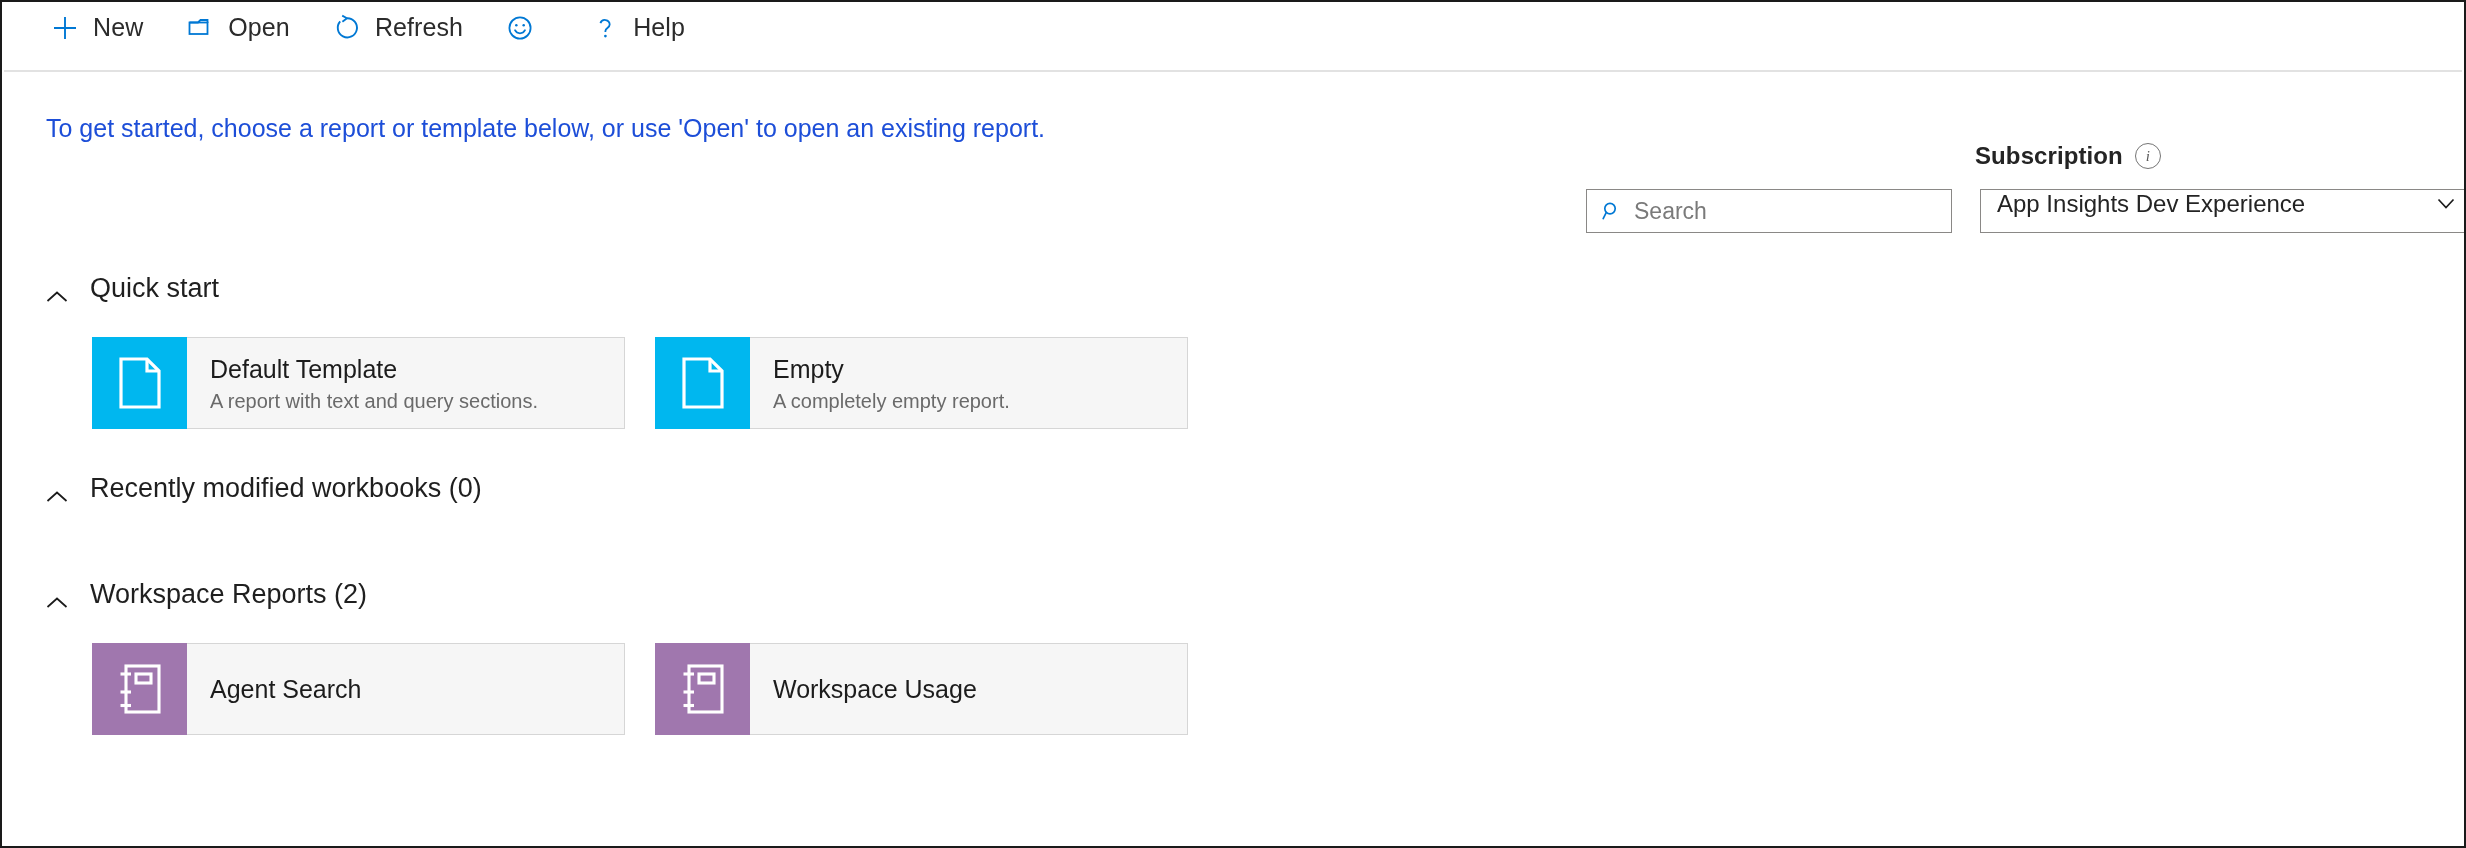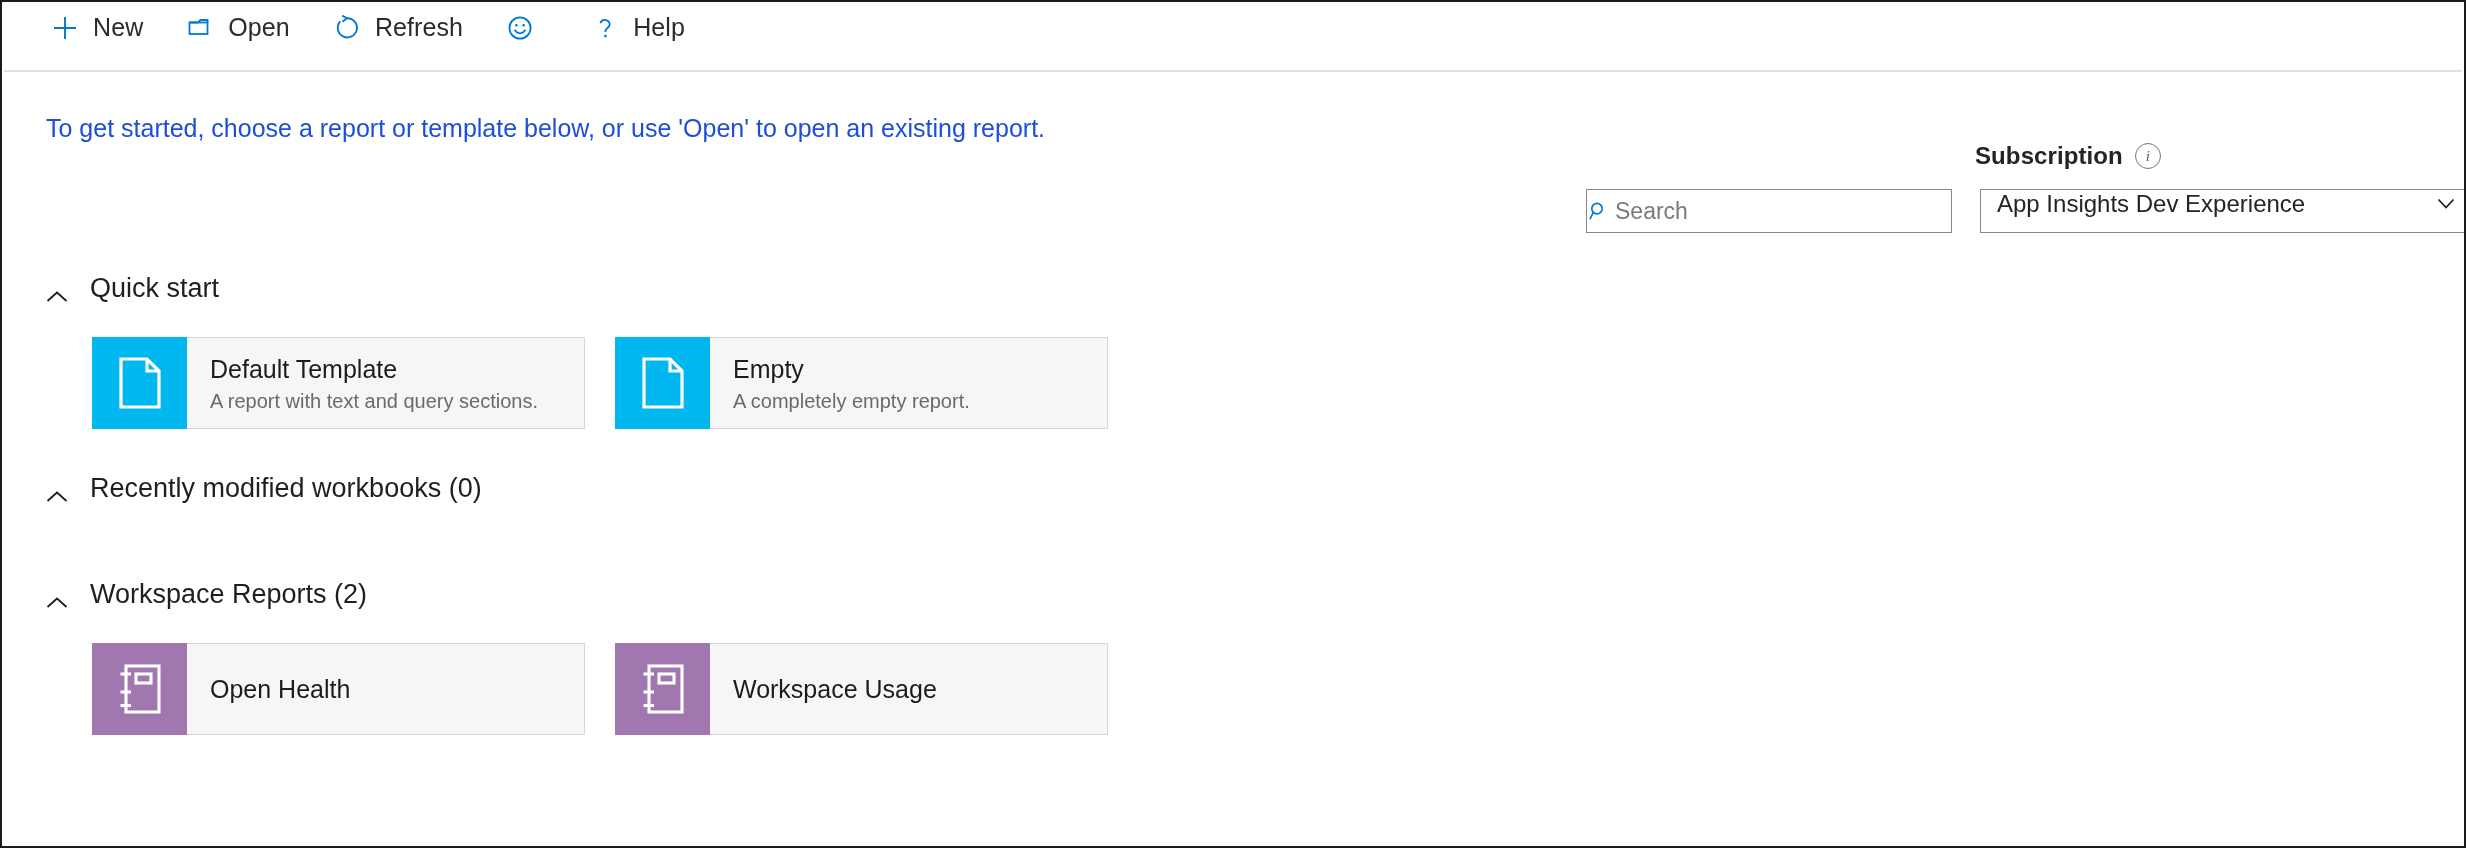--- a/index.html
+++ b/index.html
@@ -123,21 +123,22 @@
     position: absolute;
     left: 0px;
     top: 47px;
     width: 366px;
     height: 44px;
     box-sizing: border-box;
     border: 1px solid #8a8886;
     background: #ffffff;
     display: flex;
     align-items: center;
-    gap: 4px;
+    padding-left: 13px;
+    gap: 10px;
   }
   .searchbox input {
     border: none;
     outline: none;
     font-family: "Liberation Sans", sans-serif;
     font-size: 23px;
     color: #242424;
     background: transparent;
     width: 280px;
     padding: 0;
@@ -193,21 +194,21 @@
   
   .card-row {
     display: flex;
     margin-top: 33px;
     margin-left: 46px;
     gap: 30px;
   }
   .card {
     display: flex;
     align-items: stretch;
-    width: 493px;
+    width: 533px;
     height: 92px;
     background: #f6f6f6;
     border: 1px solid #d6d6d6;
     box-sizing: border-box;
     cursor: pointer;
   }
   .card-tile {
     width: 95px;
     flex: 0 0 95px;
     display: flex;
@@ -389,21 +390,21 @@
         <div class="card-tile" style="background:#A077AE;">
           <svg width="50" height="54" viewBox="0 0 50 54">
             <rect x="11" y="4" width="33" height="46" stroke="#ffffff" stroke-width="3.1" fill="none"></rect>
             <rect x="21" y="12" width="15" height="9" stroke="#ffffff" stroke-width="3.1" fill="none"></rect>
             <path d="M5.5 12 H16" stroke="#ffffff" stroke-width="3.1" fill="none"></path>
             <path d="M5.5 30 H16" stroke="#ffffff" stroke-width="3.1" fill="none"></path>
             <path d="M5.5 43.5 H16" stroke="#ffffff" stroke-width="3.1" fill="none"></path>
           </svg>
         </div>
         <div class="card-body card-title-only">
-          <div class="card-title">Open Health</div>
+          <div class="card-title">Agent Search</div>
         </div>
       </div>
 
       <div class="card">
         <div class="card-tile" style="background:#A077AE;">
           <svg width="50" height="54" viewBox="0 0 50 54">
             <rect x="11" y="4" width="33" height="46" stroke="#ffffff" stroke-width="3.1" fill="none"></rect>
             <rect x="21" y="12" width="15" height="9" stroke="#ffffff" stroke-width="3.1" fill="none"></rect>
             <path d="M5.5 12 H16" stroke="#ffffff" stroke-width="3.1" fill="none"></path>
             <path d="M5.5 30 H16" stroke="#ffffff" stroke-width="3.1" fill="none"></path>

